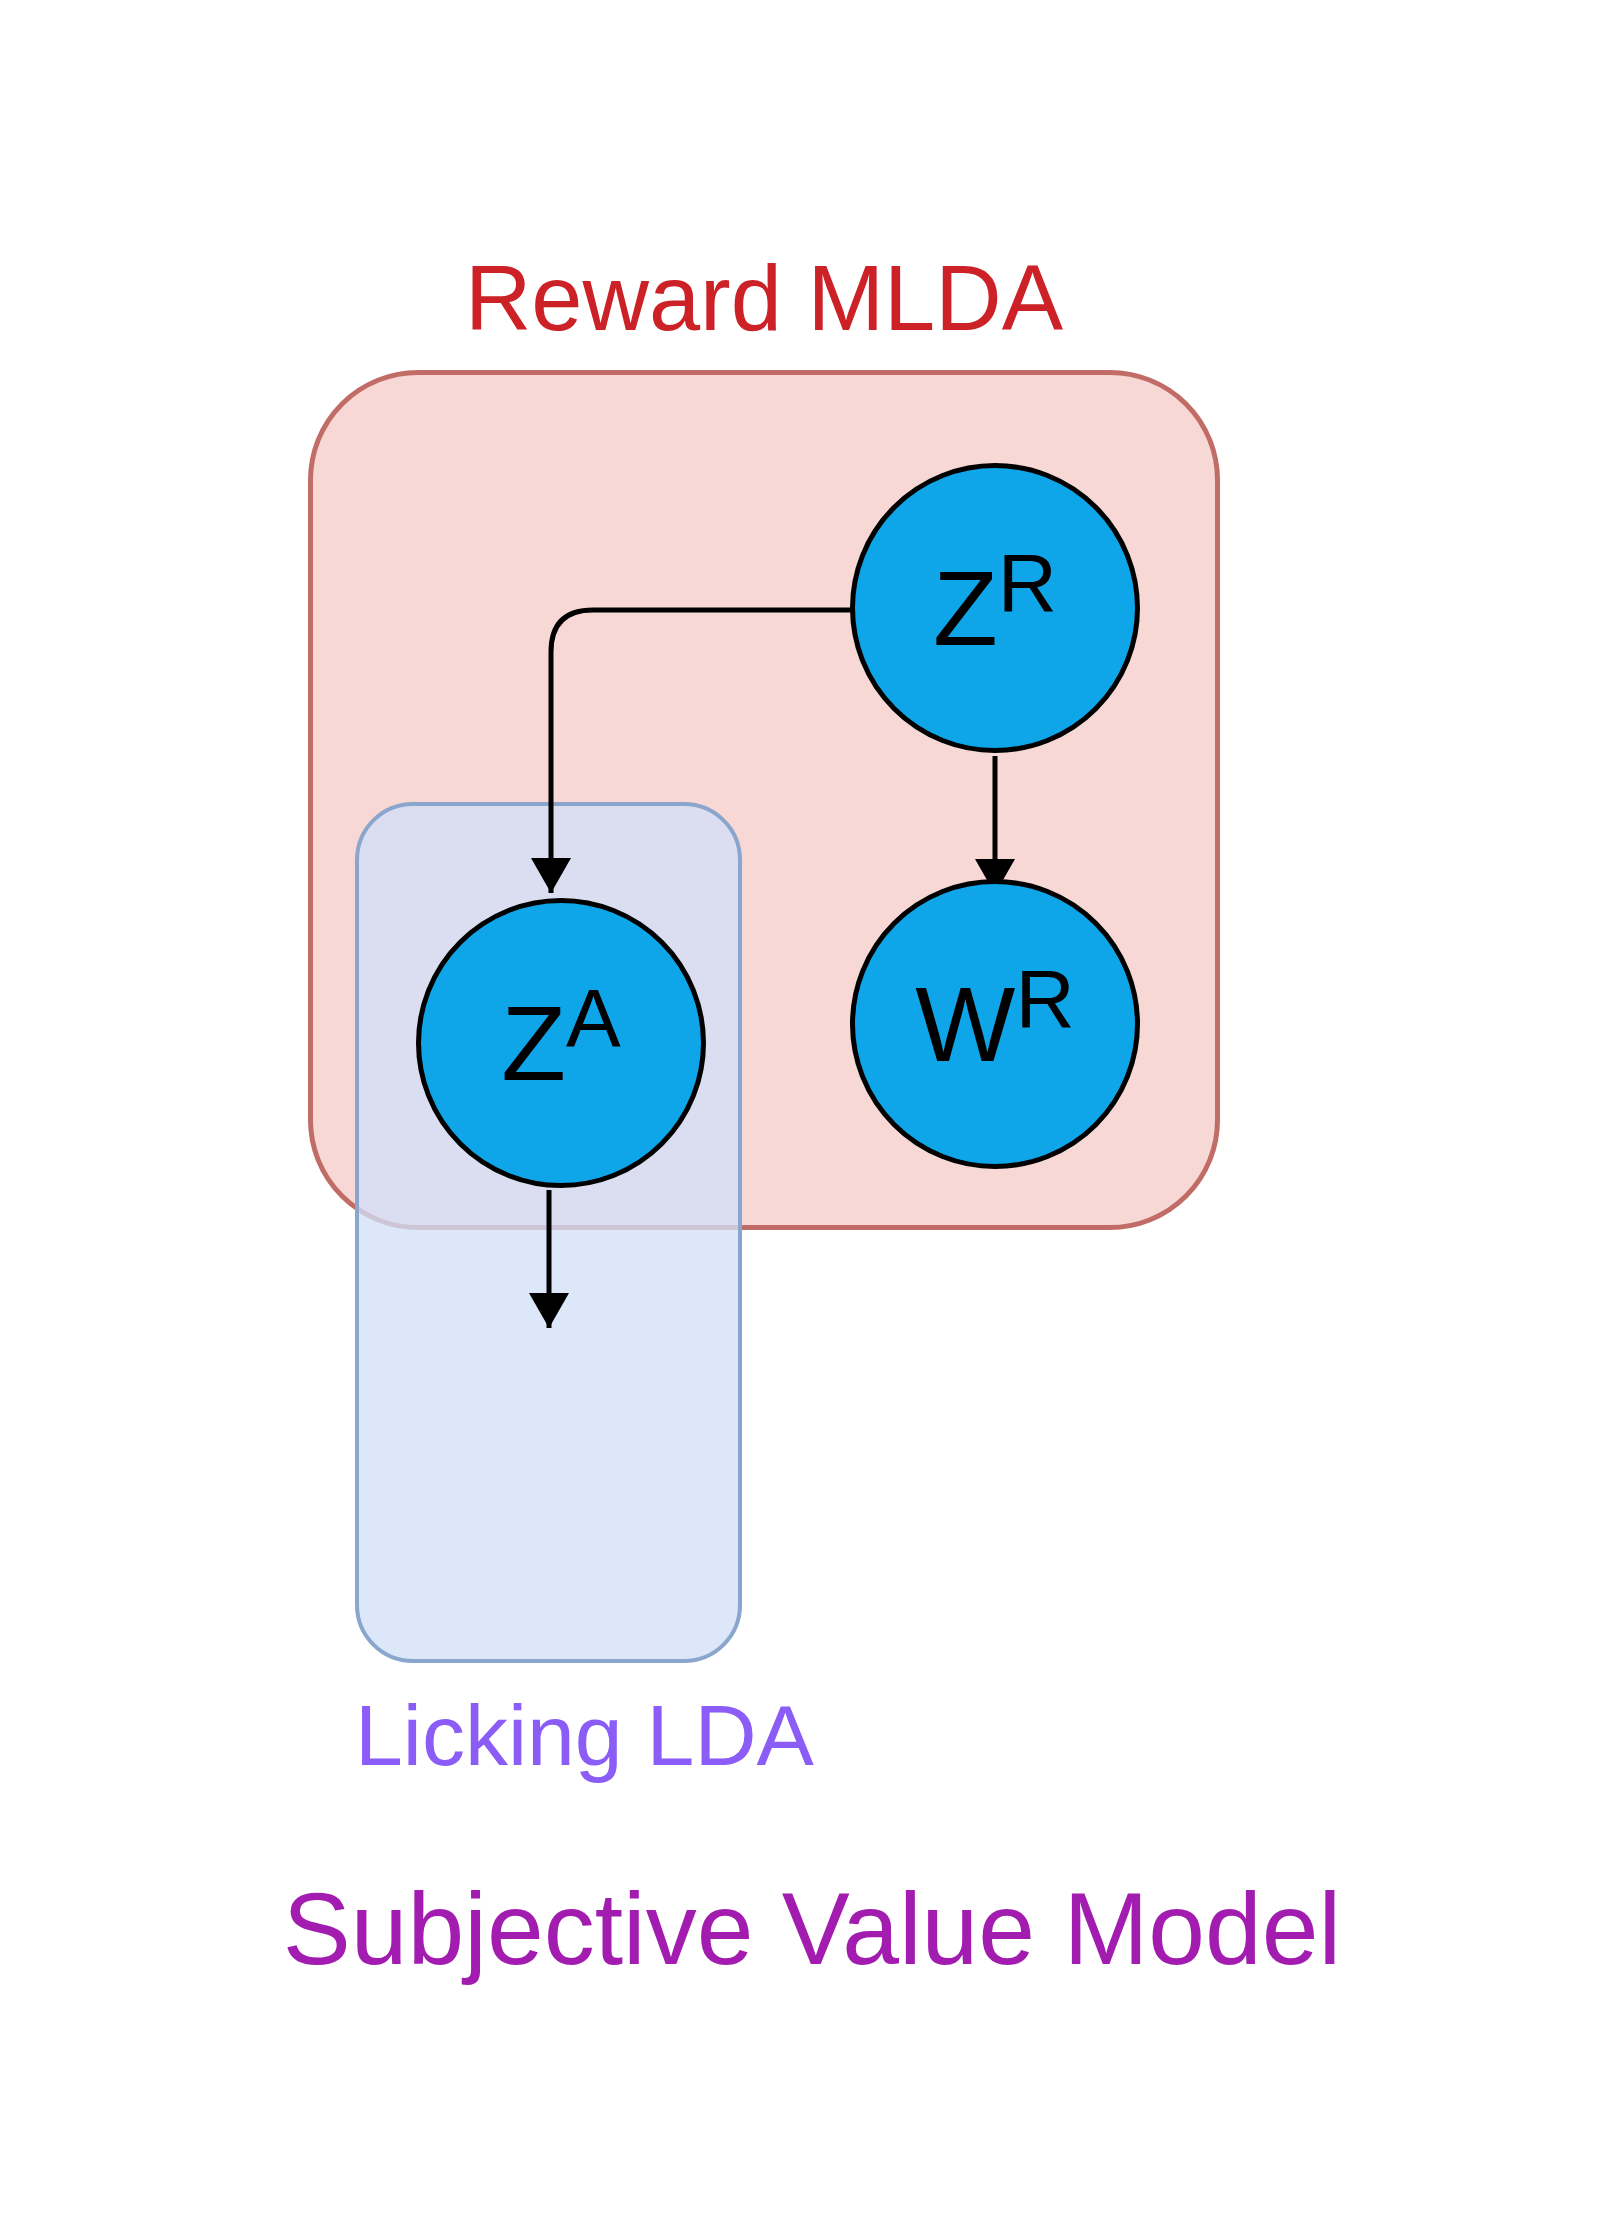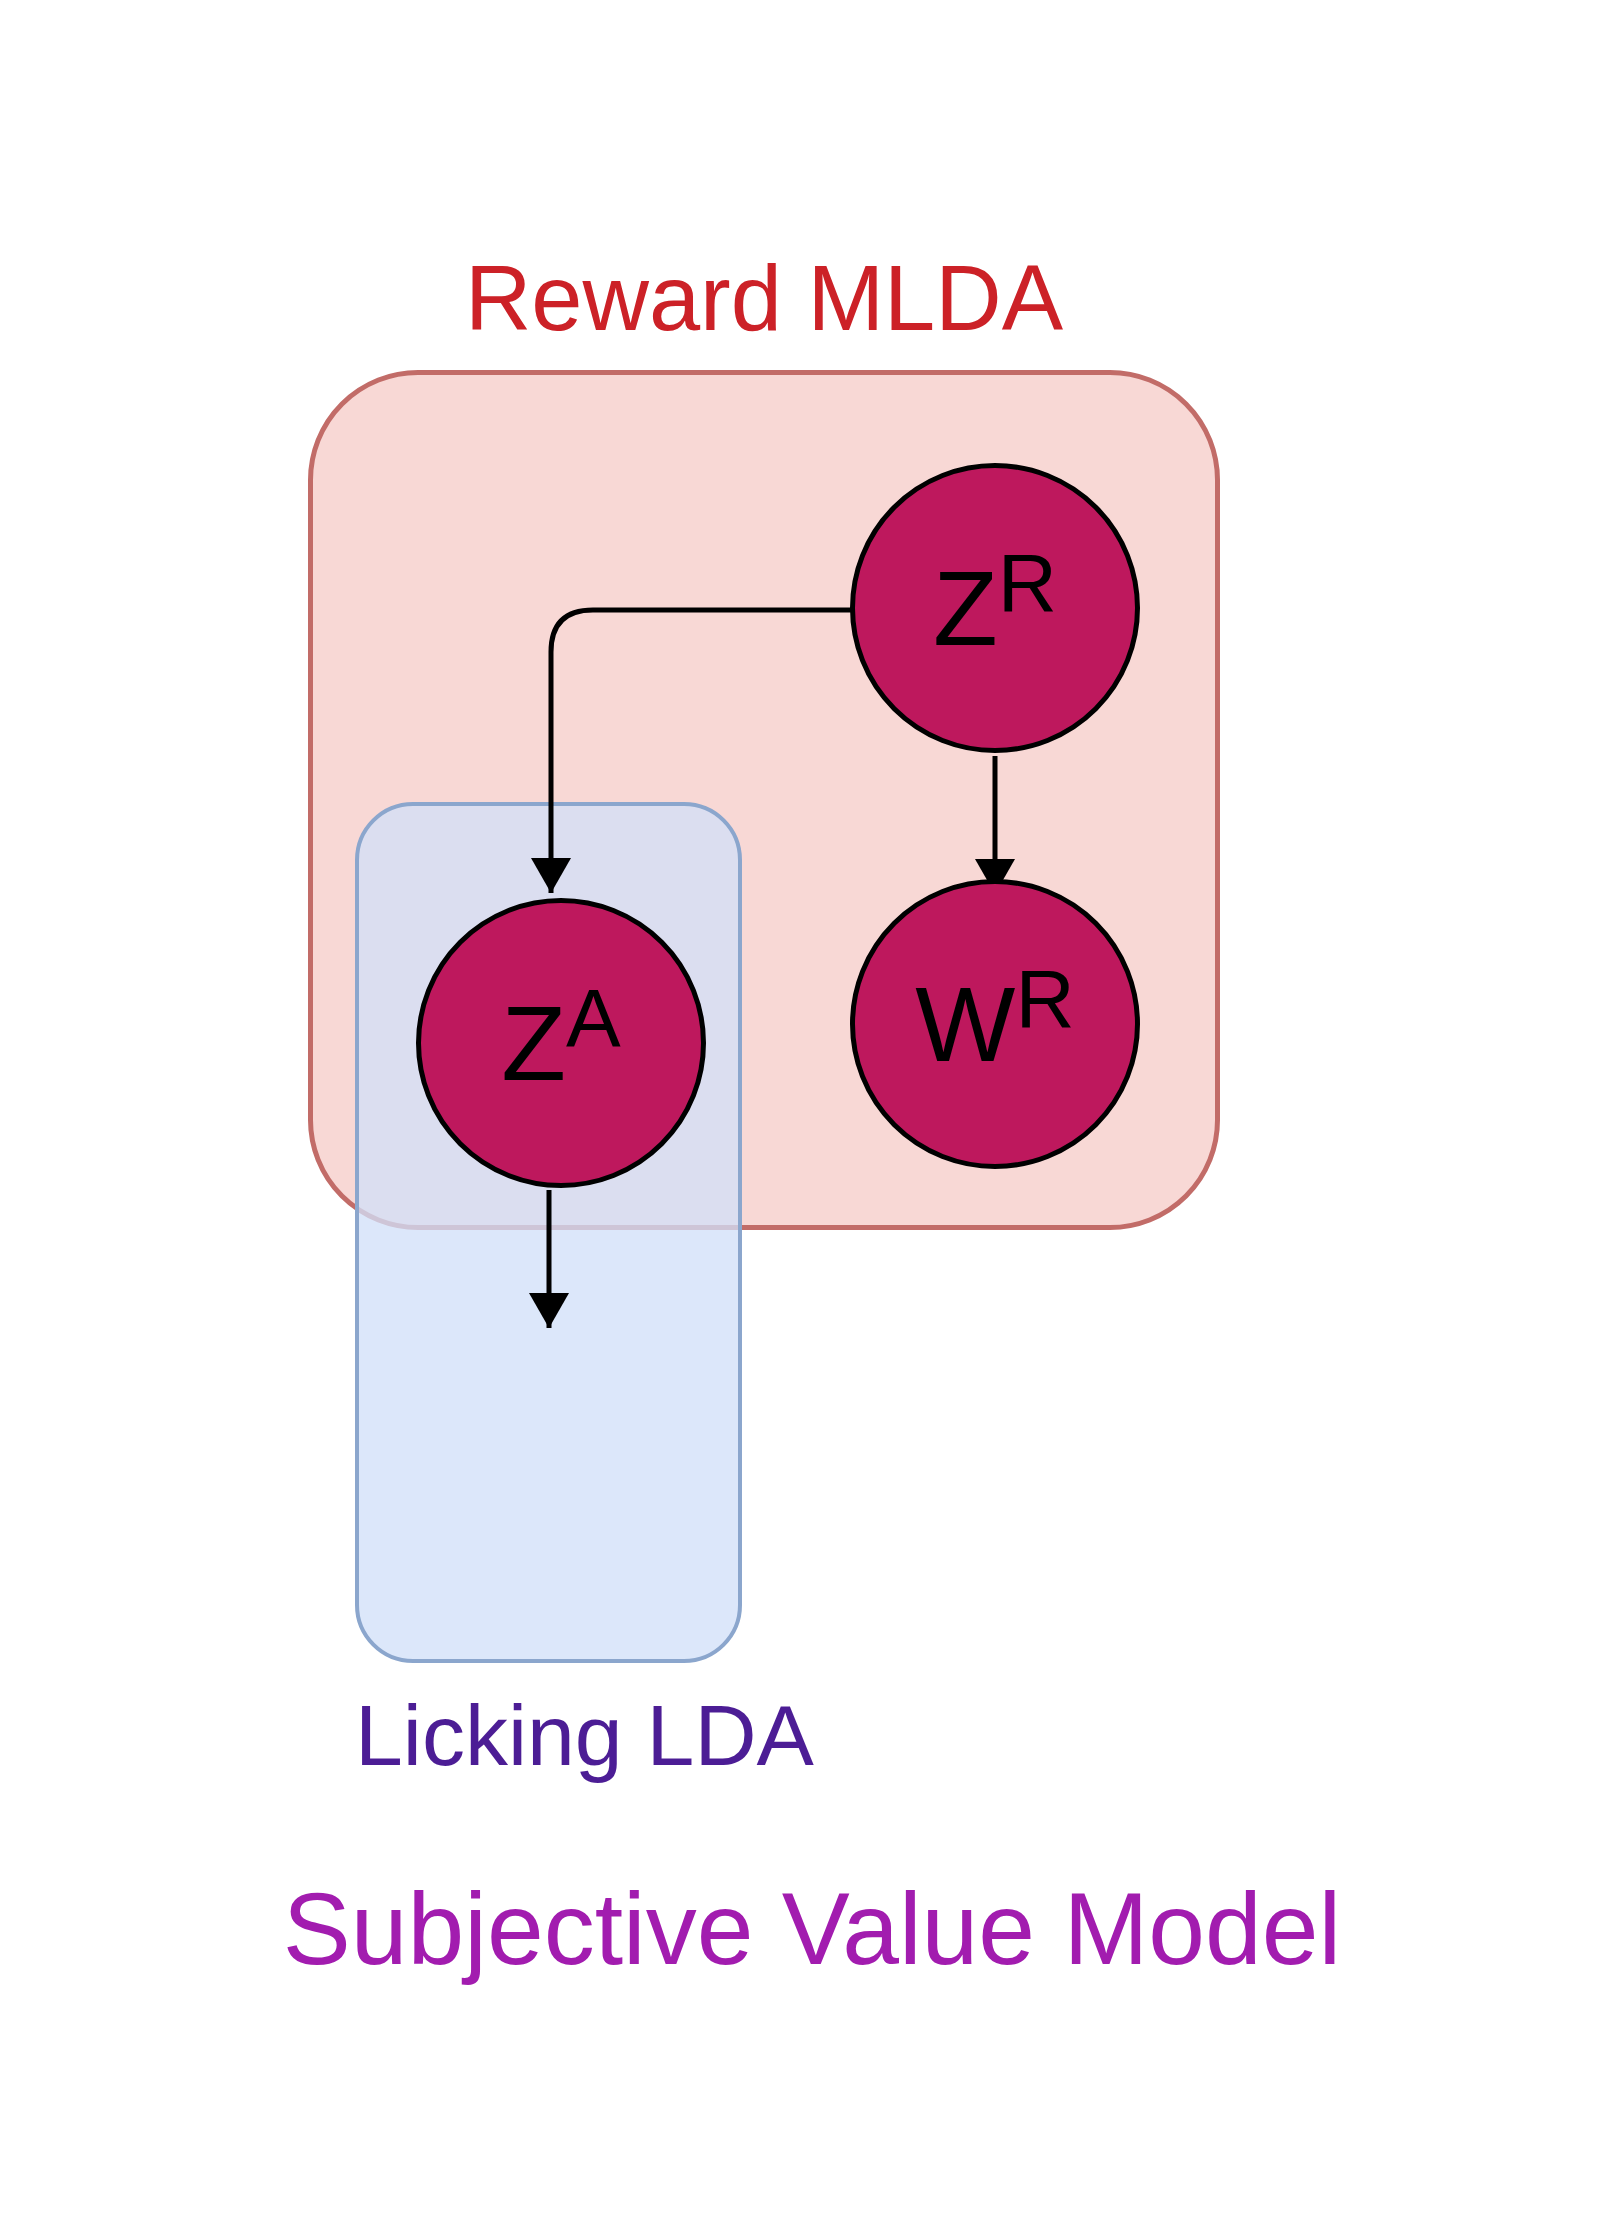--- a/index.html
+++ b/index.html
@@ -56,21 +56,21 @@
     stroke: #000000;
     stroke-width: 5;
   }
 
   
   .node {
     position: absolute;
     box-sizing: border-box;
     width: 290px;
     height: 290px;
-    background: #be185d;
+    background: #0ea5e9;
     border: 5px solid #000000;
     border-radius: 50%;
     display: flex;
     align-items: center;
     justify-content: center;
     z-index: 4;
   }
   .node-zr { left: 850px; top: 463px; }
   .node-wr { left: 850px; top: 879px; }
   .node-za { left: 416px; top: 898px; align-items: center; }
@@ -102,21 +102,21 @@
     top: 252px;
     width: 912px;
     font-size: 92px;
     color: #cc2127;
   }
   .licking-title {
     left: 355px;
     top: 1692px;
     width: 387px;
     font-size: 86px;
-    color: #4c1d95;
+    color: #8b5cf6;
   }
   .caption {
     position: absolute;
     left: 162px;
     top: 1878px;
     width: 1300px;
     text-align: center;
     line-height: 1;
     white-space: nowrap;
     font-size: 102px;

